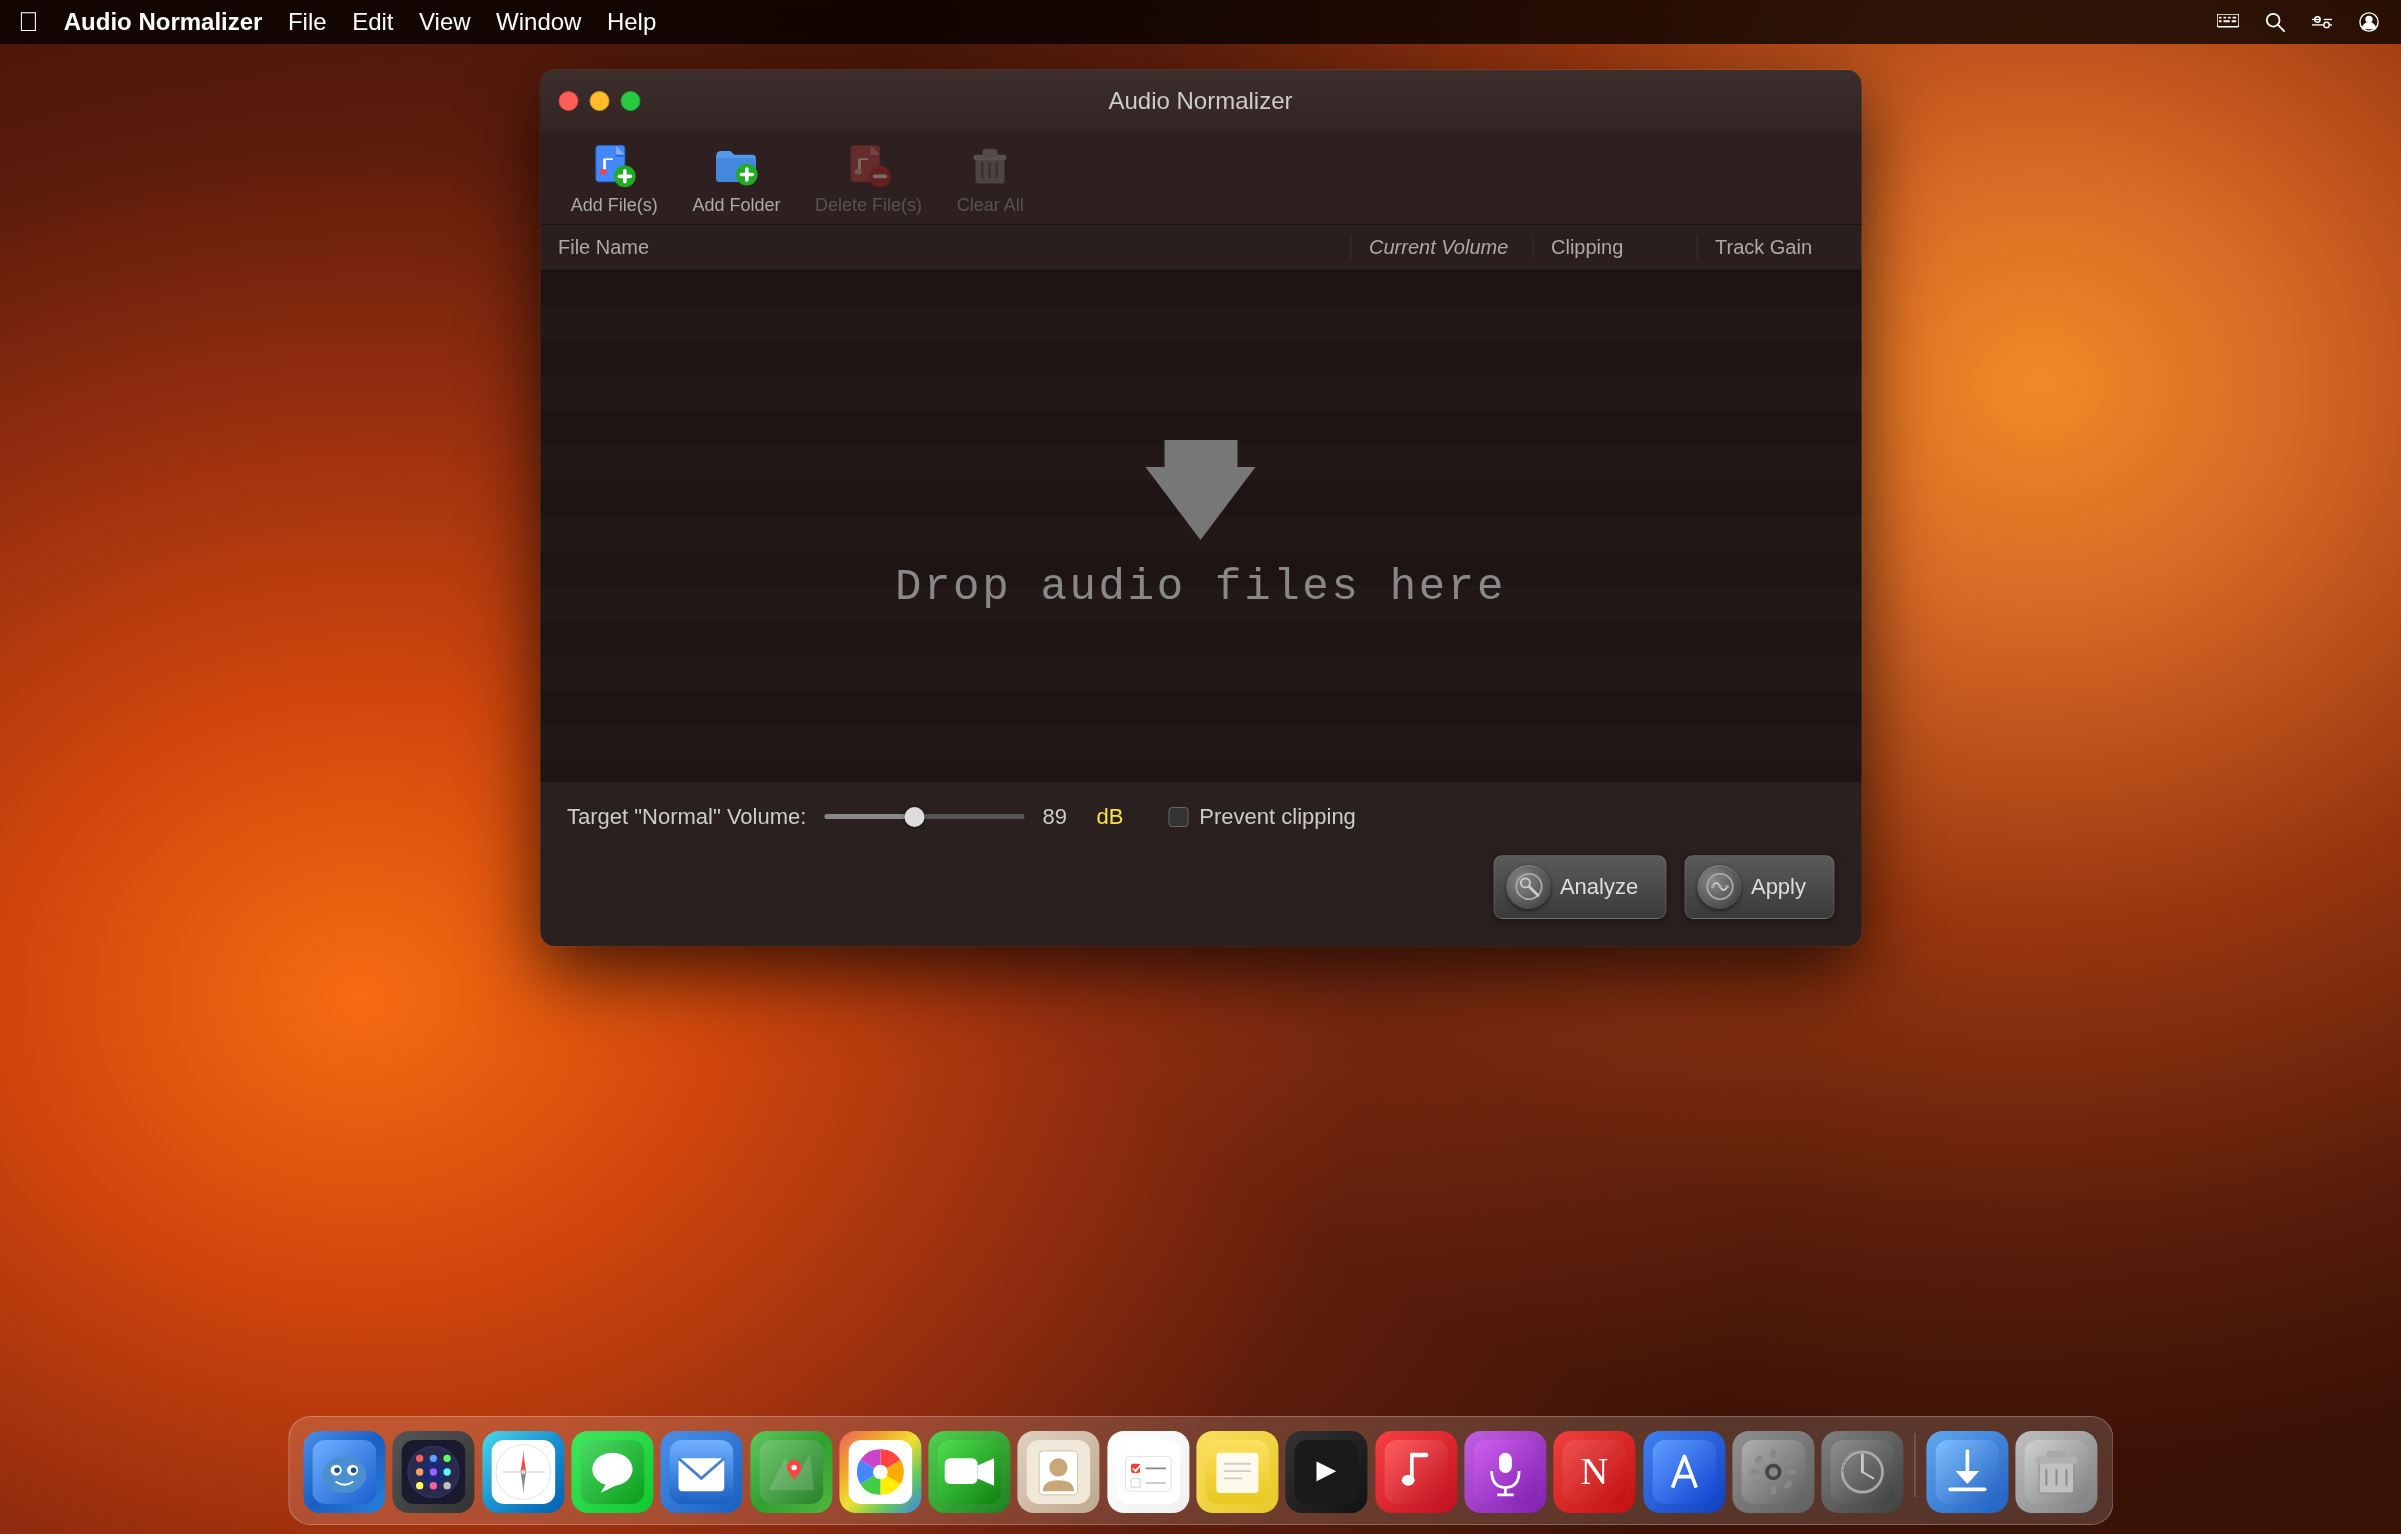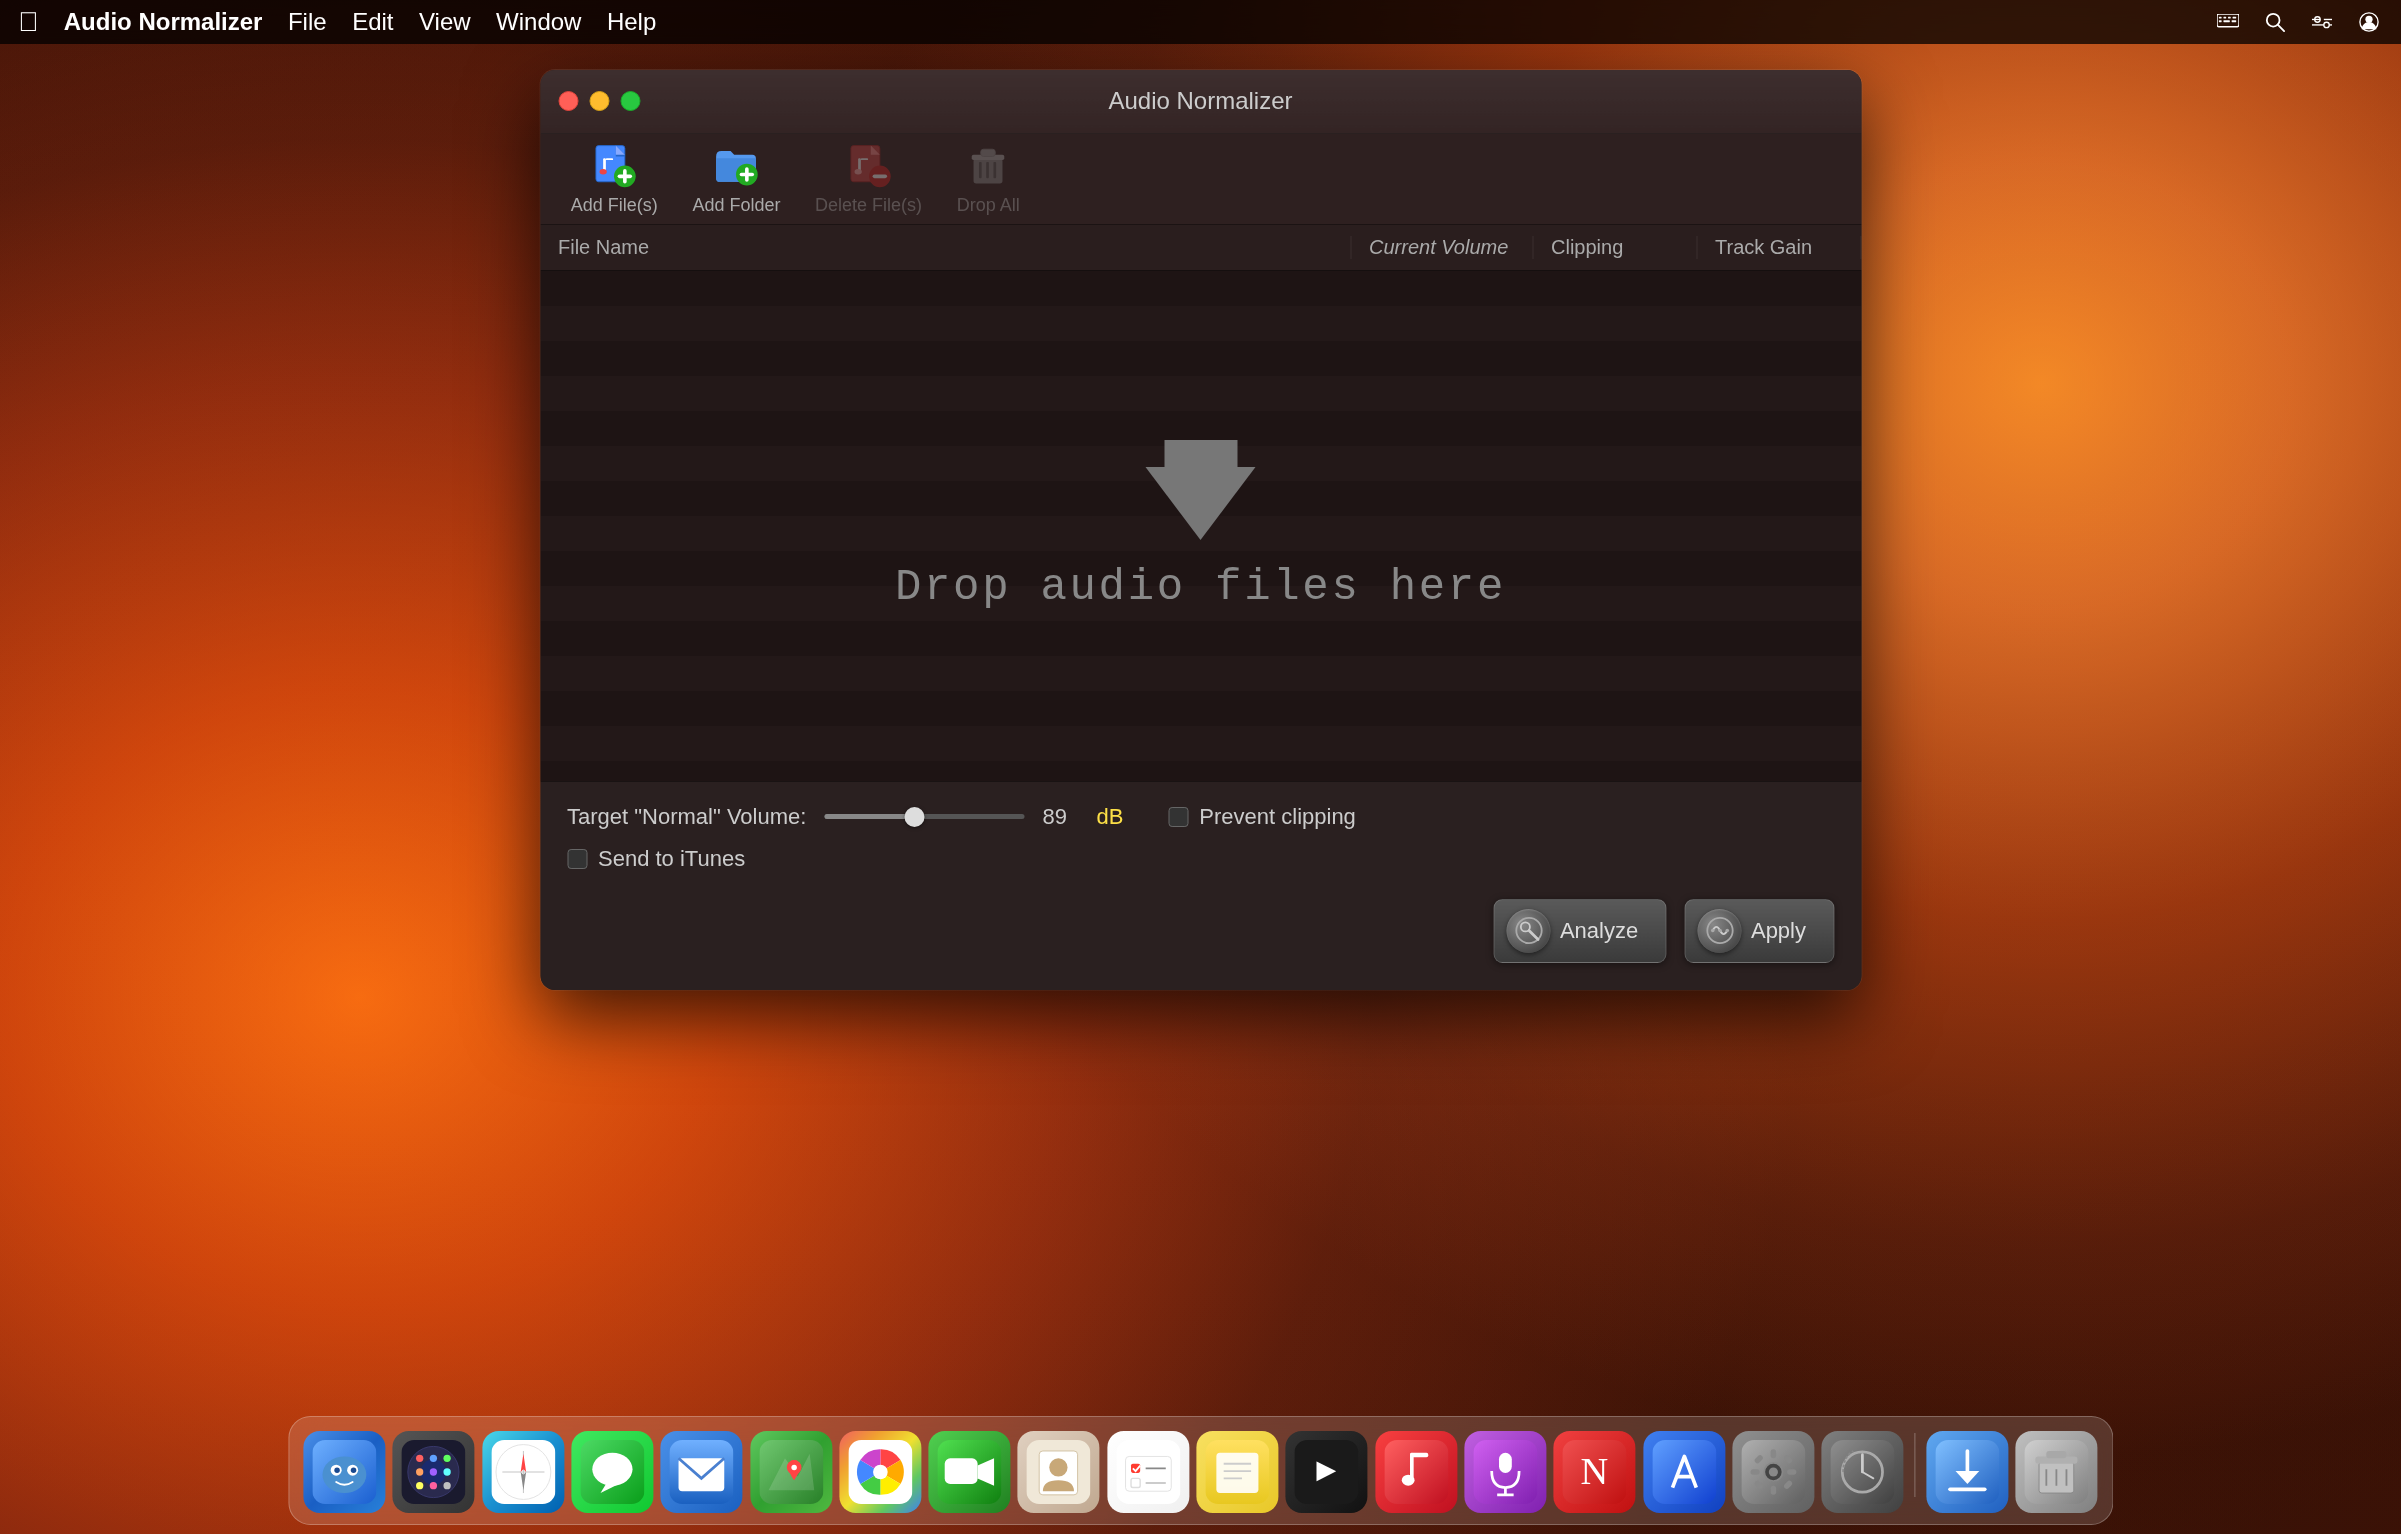--- a/index.html
+++ b/index.html
@@ -579,21 +579,21 @@
 
             <rect x="10" y="18" width="32" height="28" rx="3" fill="#888"></rect>
             <rect x="8" y="14" width="36" height="6" rx="2" fill="#aaa"></rect>
             <rect x="18" y="8" width="16" height="8" rx="3" fill="#999" stroke="#888" stroke-width="1"></rect>
 
             <rect x="16" y="22" width="3" height="18" rx="1" fill="#555"></rect>
             <rect x="24" y="22" width="3" height="18" rx="1" fill="#555"></rect>
             <rect x="32" y="22" width="3" height="18" rx="1" fill="#555"></rect>
           </svg>
         </div>
-        <span class="toolbar-btn-label">Drop All</span>
+        <span class="toolbar-btn-label">Clear All</span>
       </div>
 
     </div>
 
     <div class="table-header">
       <div class="table-header-cell col-filename">File Name</div>
       <div class="table-header-cell col-volume">Current Volume</div>
       <div class="table-header-cell col-clipping">Clipping</div>
       <div class="table-header-cell col-gain">Track Gain</div>
     </div>
@@ -637,24 +637,20 @@
         </div>
         <span class="volume-value">89</span>
         <span class="volume-unit">dB</span>
 
         <div class="prevent-clipping">
           <div class="checkbox"></div>
           <span class="checkbox-label">Prevent clipping</span>
         </div>
       </div>
 
-      <div class="itunes-row">
-        <div class="checkbox"></div>
-        <span class="checkbox-label">Send to iTunes</span>
-      </div>
 
       <div class="buttons-row">
 
         <div class="action-btn">
           <div class="action-btn-icon">
             <svg width="29" height="29" viewBox="0 0 32 32">
               <circle cx="16" cy="16" r="14" fill="none" stroke="#aaa" stroke-width="2"></circle>
               <circle cx="12" cy="12" r="5" fill="none" stroke="#ccc" stroke-width="2"></circle>
               <line x1="16" y1="16" x2="26" y2="26" stroke="#ccc" stroke-width="3" stroke-linecap="round"></line>
             </svg>

